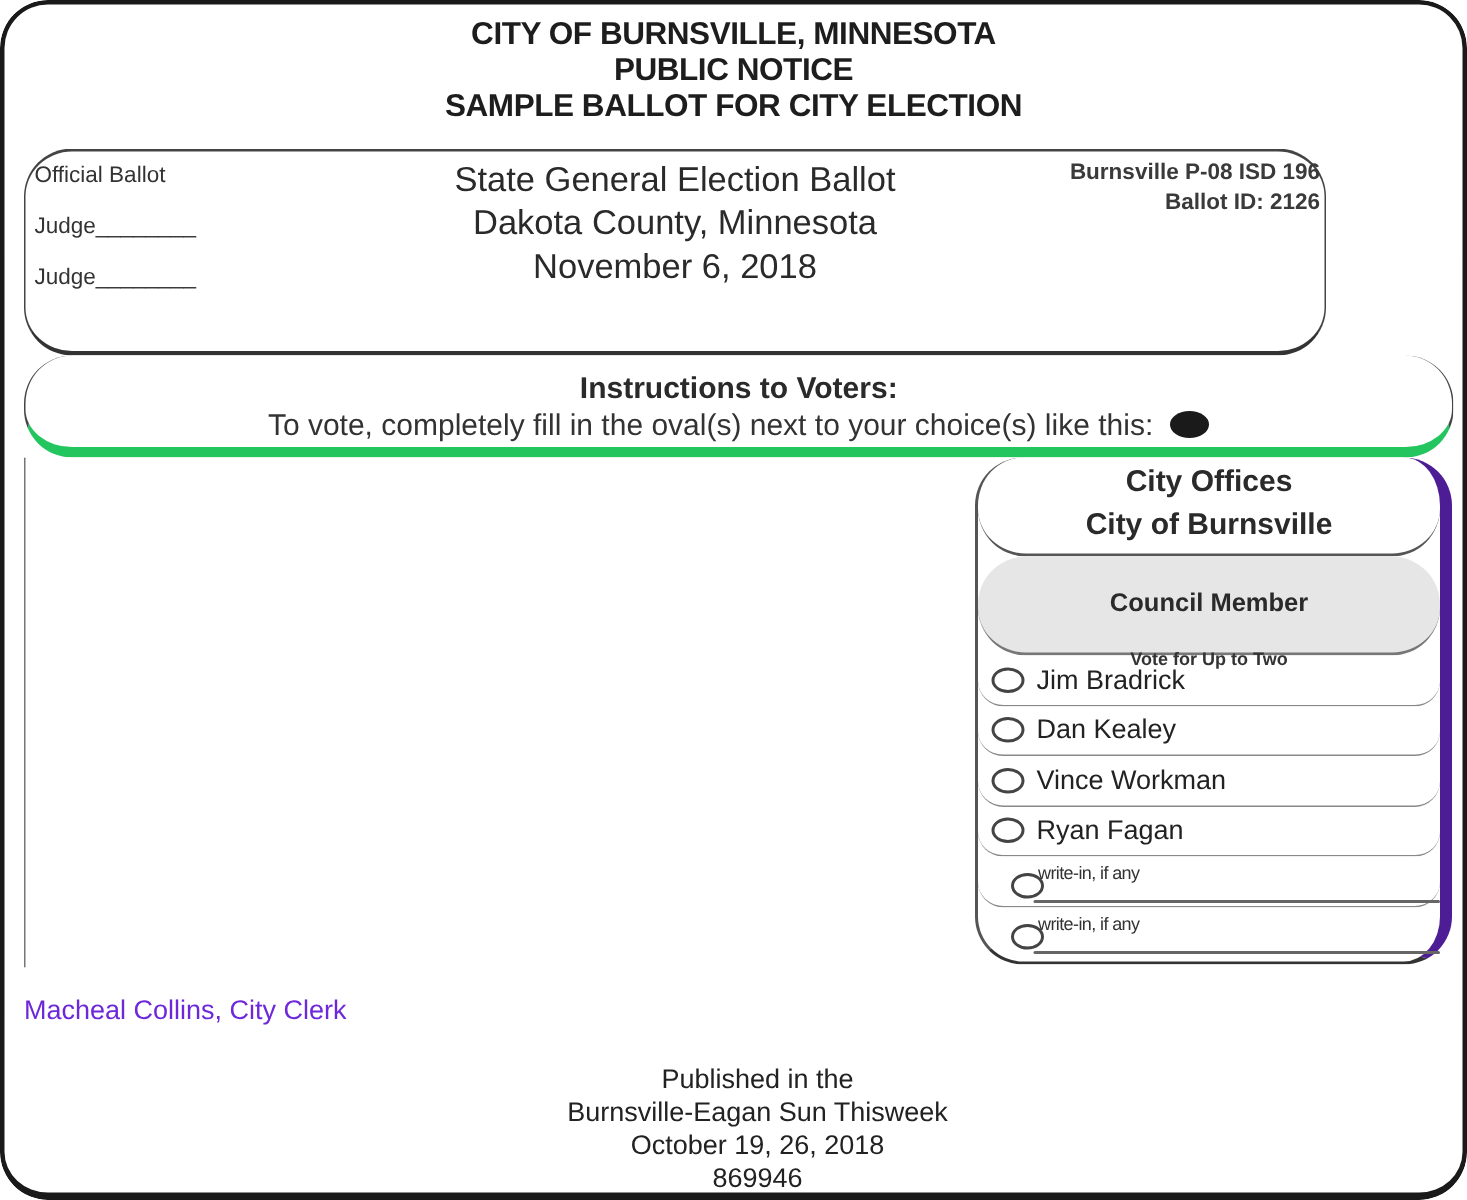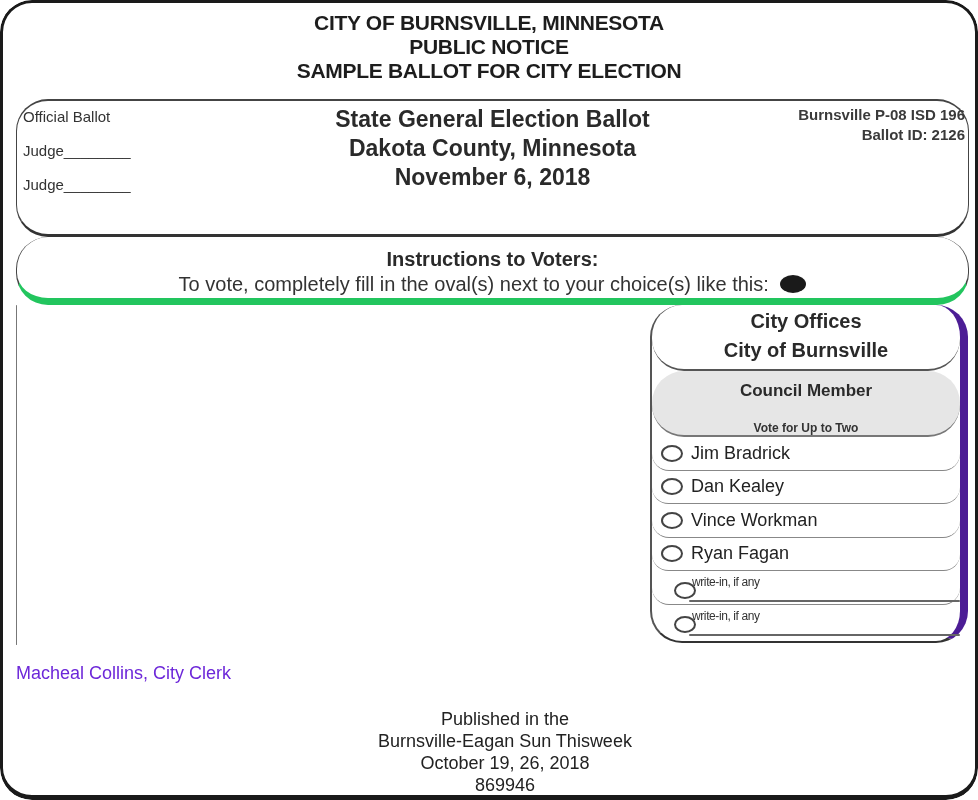--- a/index.html
+++ b/index.html
@@ -1,35 +1,35 @@
 <!DOCTYPE html>
 <html><head>
 <meta charset="utf-8">
 <style>
   * { box-sizing: border-box; margin: 0; padding: 0; border-radius: 32px; }
   html, body { width: 978px; height: 800px; background: #ffffff; overflow: hidden; }
   body { font-family: "Liberation Sans", sans-serif; color: #222; position: relative; }
   .page { position: absolute; left: 0; top: 0; width: 978px; height: 800px; border: 3px solid #1a1a1a; border-bottom-width: 5px; background: #fff; }
   .notice-header { position: absolute; top: 8px; left: 0; width: 100%; text-align: center; font-weight: bold; font-size: 21px; line-height: 24px; color: #1d1d1d; letter-spacing: -0.3px; }
   .ballot { position: absolute; left: 13px; top: 96px; width: 953px; height: 546px; }
-  .ballot-head { position: absolute; left: 0; top: 0; width: 953px; height: 138px; border: 1px solid #444; border-top: 2px solid #444; border-bottom: 3px solid #333; }
+  .ballot-head { position: absolute; left: 0; top: 0; width: 868px; height: 138px; border: 1px solid #444; border-top: 2px solid #444; border-bottom: 3px solid #333; }
   .head-left { position: absolute; left: 6px; top: 7px; font-size: 15px; color: #333; line-height: 17px; font-weight: bold; }
   .head-left div { margin-bottom: 17px; font-weight: normal; }
   .head-left .official { font-weight: normal; }
-  .head-center { position: absolute; left: 0; width: 100%; top: 4px; text-align: center; font-weight: bold; font-size: 23px; line-height: 29px; color: #2a2a2a; }
+  .head-center { position: absolute; left: 0; width: 100%; top: 4px; text-align: center; font-weight: normal; font-size: 23px; line-height: 29px; color: #2a2a2a; }
   .head-right { position: absolute; right: 3px; top: 4px; text-align: right; font-size: 15px; font-weight: bold; color: #3a3a3a; line-height: 20px; }
   .instructions { position: absolute; left: 0; top: 138px; width: 953px; height: 68px; border-left: 1px solid #444; border-right: 1px solid #444; border-bottom: 7px solid #22c55e; text-align: center; }
   .instr-title { font-weight: bold; font-size: 20px; margin-top: 10px; color: #2a2a2a; line-height: 24px; }
   .instr-text { font-size: 20px; color: #333; line-height: 26px; }
   .filled-oval { display: inline-block; width: 26px; height: 18px; border-radius: 50%; background: #1a1a1a; vertical-align: -2px; margin-left: 6px; }
   .left-rule { position: absolute; left: 0; top: 206px; width: 1px; height: 340px; background: #777; }
   .contest { position: absolute; left: 634px; top: 206px; width: 318px; height: 338px; border-left: 2px solid #555; border-right: 8px solid #4c1d95; border-bottom: 2px solid #333; }
   .office-title { height: 66px; text-align: center; font-weight: bold; font-size: 20px; line-height: 29px; padding-top: 2px; color: #2a2a2a; border-bottom: 2px solid #555; }
   .race-box { height: 66px; background: #e6e6e6; text-align: center; border-bottom: 2px solid #777; }
-  .race-title { font-weight: bold; font-size: 17px; padding-top: 10px; color: #2a2a2a; }
+  .race-title { font-weight: bold; font-size: 17px; padding-top: 21px; color: #2a2a2a; }
   .race-rule { font-weight: bold; font-size: 12px; margin-top: 20px; color: #333; }
   .candidate { height: 33.5px; border-bottom: 1.5px solid #888; display: flex; align-items: center; padding-left: 9px; }
   .oval { width: 22px; height: 17px; border: 2px solid #444; border-radius: 50%; margin-right: 8px; flex: none; }
   .cand-name { font-size: 18px; color: #222; }
   .writein { position: relative; height: 33.5px; border-bottom: 1.5px solid #888; display: flex; align-items: center; padding-left: 22px; }
   .writein .oval { margin-top: 6px; }
   .writein-label { font-size: 12px; color: #333; position: absolute; left: 40px; top: 4px; letter-spacing: -0.4px; }
   .writein-line { position: absolute; left: 37px; right: 0; bottom: 2px; height: 2px; background: #666; }
   .clerk { position: absolute; left: 13px; top: 660px; font-size: 18px; color: #6d28d9; }
   .published { position: absolute; top: 705px; left: 0; width: 100%; text-align: center; font-size: 18px; line-height: 22px; color: #222; margin-left: 16px; }

